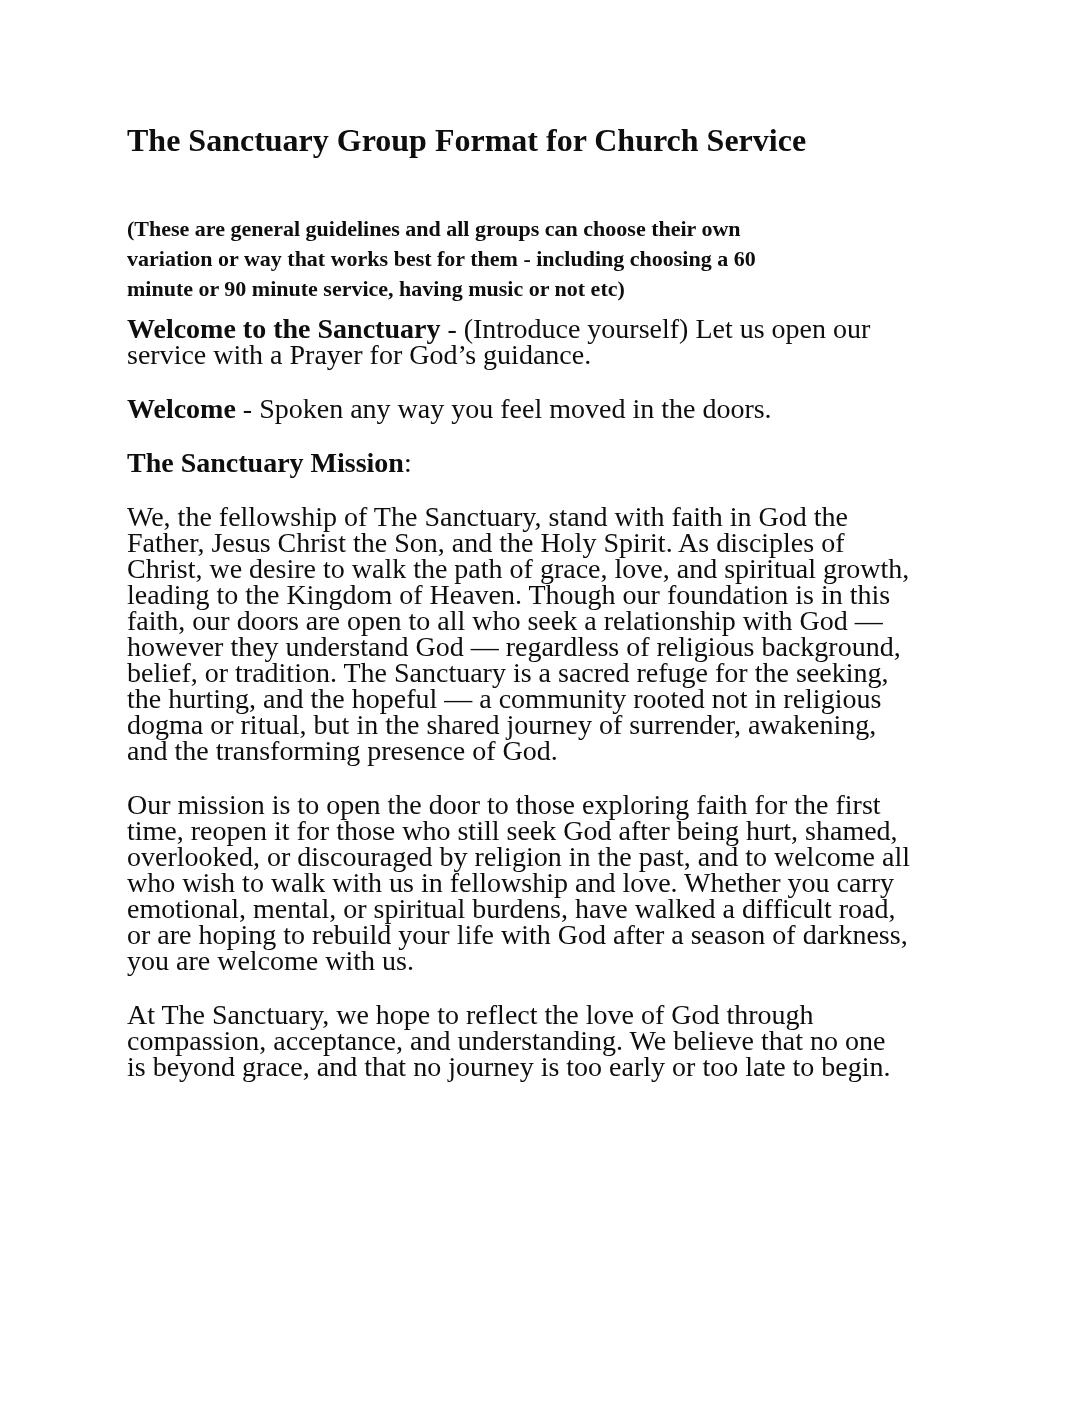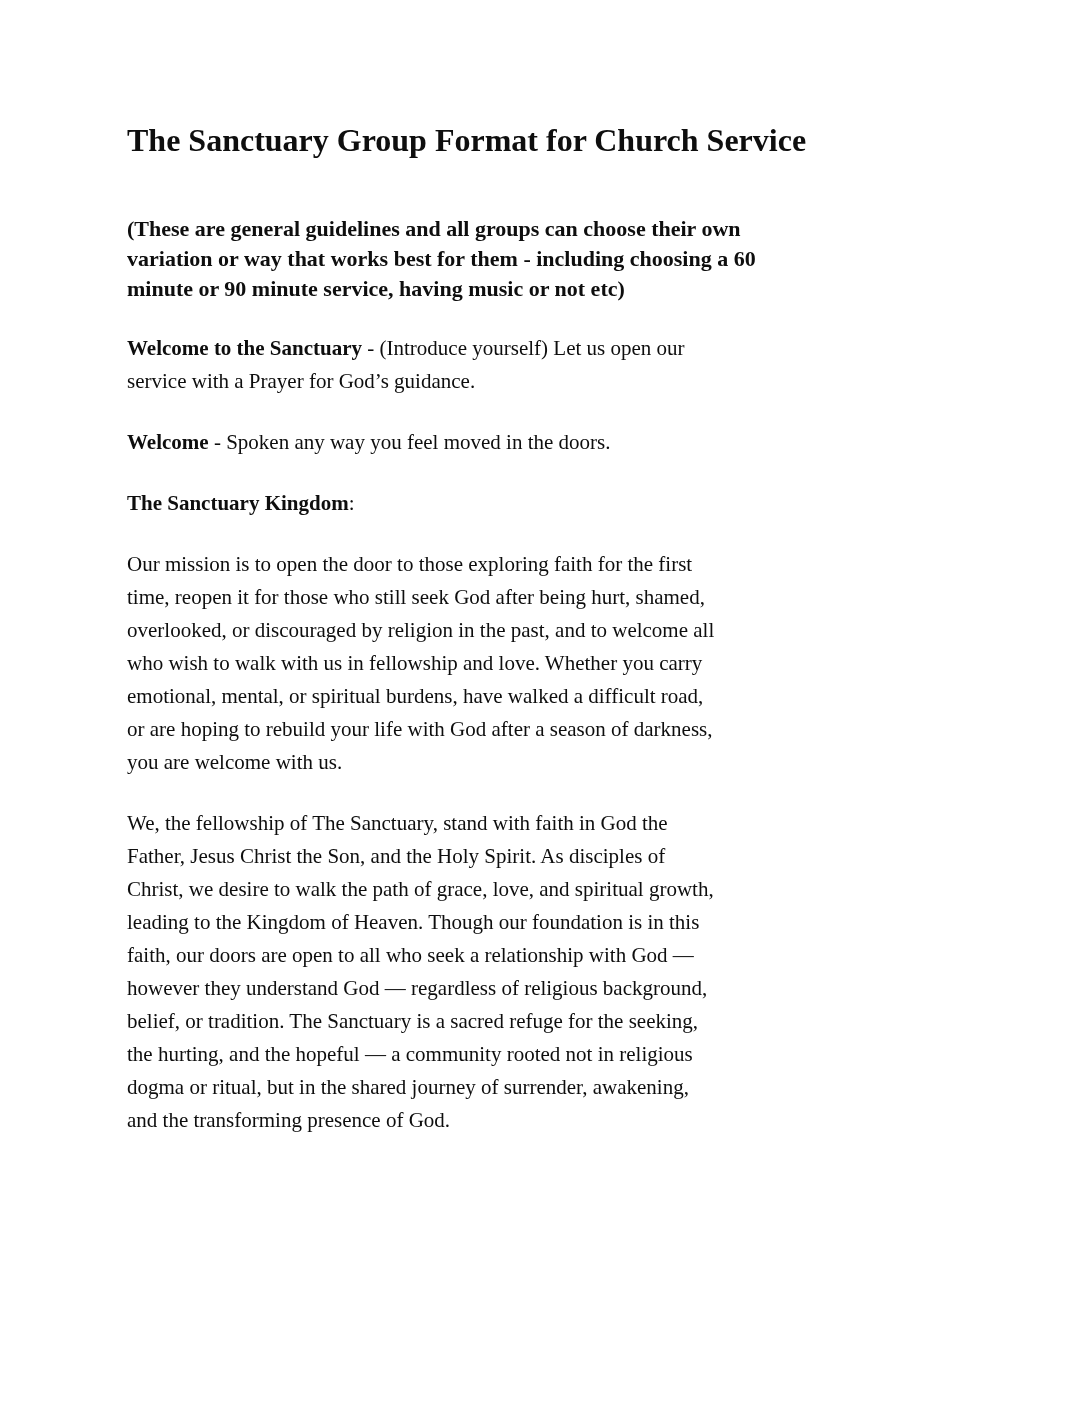--- a/index.html
+++ b/index.html
@@ -20,30 +20,30 @@
     border-radius: 12px;
   }
   .doc-title {
     font-size: 32px;
     line-height: 44px;
     font-weight: bold;
     margin: 0 0 52px 0;
   }
   .para {
     white-space: pre-line;
-    font-size: 21px;
-    line-height: 33px;
+    font-size: 28px;
+    line-height: 26px;
     margin: 0 0 28px 0;
     max-width: 901px;
   }
   .para.note {
     font-weight: bold;
     font-size: 22px;
     line-height: 30px;
-    margin-bottom: 28px;
+    margin-bottom: 12px;
   }
   .para strong {
     font-weight: bold;
   }
 </style>
 </head>
 <body>
 
 <main class="page">
 
@@ -51,35 +51,38 @@
 
   <p class="para note">(These are general guidelines and all groups can choose their own
 variation or way that works best for them - including choosing a 60
 minute or 90 minute service, having music or not etc)</p>
 
   <p class="para"><strong>Welcome to the Sanctuary</strong><span> - (Introduce yourself) Let us open our
 service with a Prayer for God’s guidance.</span></p>
 
   <p class="para"><strong>Welcome</strong><span> - Spoken any way you feel moved in the doors.</span></p>
 
-  <p class="para"><strong>The Sanctuary Kingdom</strong><span>:</span></p>
-
-  <p class="para">Our mission is to open the door to those exploring faith for the first
-time, reopen it for those who still seek God after being hurt, shamed,
-overlooked, or discouraged by religion in the past, and to welcome all
-who wish to walk with us in fellowship and love. Whether you carry
-emotional, mental, or spiritual burdens, have walked a difficult road,
-or are hoping to rebuild your life with God after a season of darkness,
-you are welcome with us.</p>
+  <p class="para"><strong>The Sanctuary Mission</strong><span>:</span></p>
 
   <p class="para">We, the fellowship of The Sanctuary, stand with faith in God the
 Father, Jesus Christ the Son, and the Holy Spirit. As disciples of
 Christ, we desire to walk the path of grace, love, and spiritual growth,
 leading to the Kingdom of Heaven. Though our foundation is in this
 faith, our doors are open to all who seek a relationship with God —
 however they understand God — regardless of religious background,
 belief, or tradition. The Sanctuary is a sacred refuge for the seeking,
 the hurting, and the hopeful — a community rooted not in religious
 dogma or ritual, but in the shared journey of surrender, awakening,
 and the transforming presence of God.</p>
 
+  <p class="para">Our mission is to open the door to those exploring faith for the first
+time, reopen it for those who still seek God after being hurt, shamed,
+overlooked, or discouraged by religion in the past, and to welcome all
+who wish to walk with us in fellowship and love. Whether you carry
+emotional, mental, or spiritual burdens, have walked a difficult road,
+or are hoping to rebuild your life with God after a season of darkness,
+you are welcome with us.</p>
+
+  <p class="para">At The Sanctuary, we hope to reflect the love of God through
+compassion, acceptance, and understanding. We believe that no one
+is beyond grace, and that no journey is too early or too late to begin.</p>
 
 </main>
 
 </body></html>

